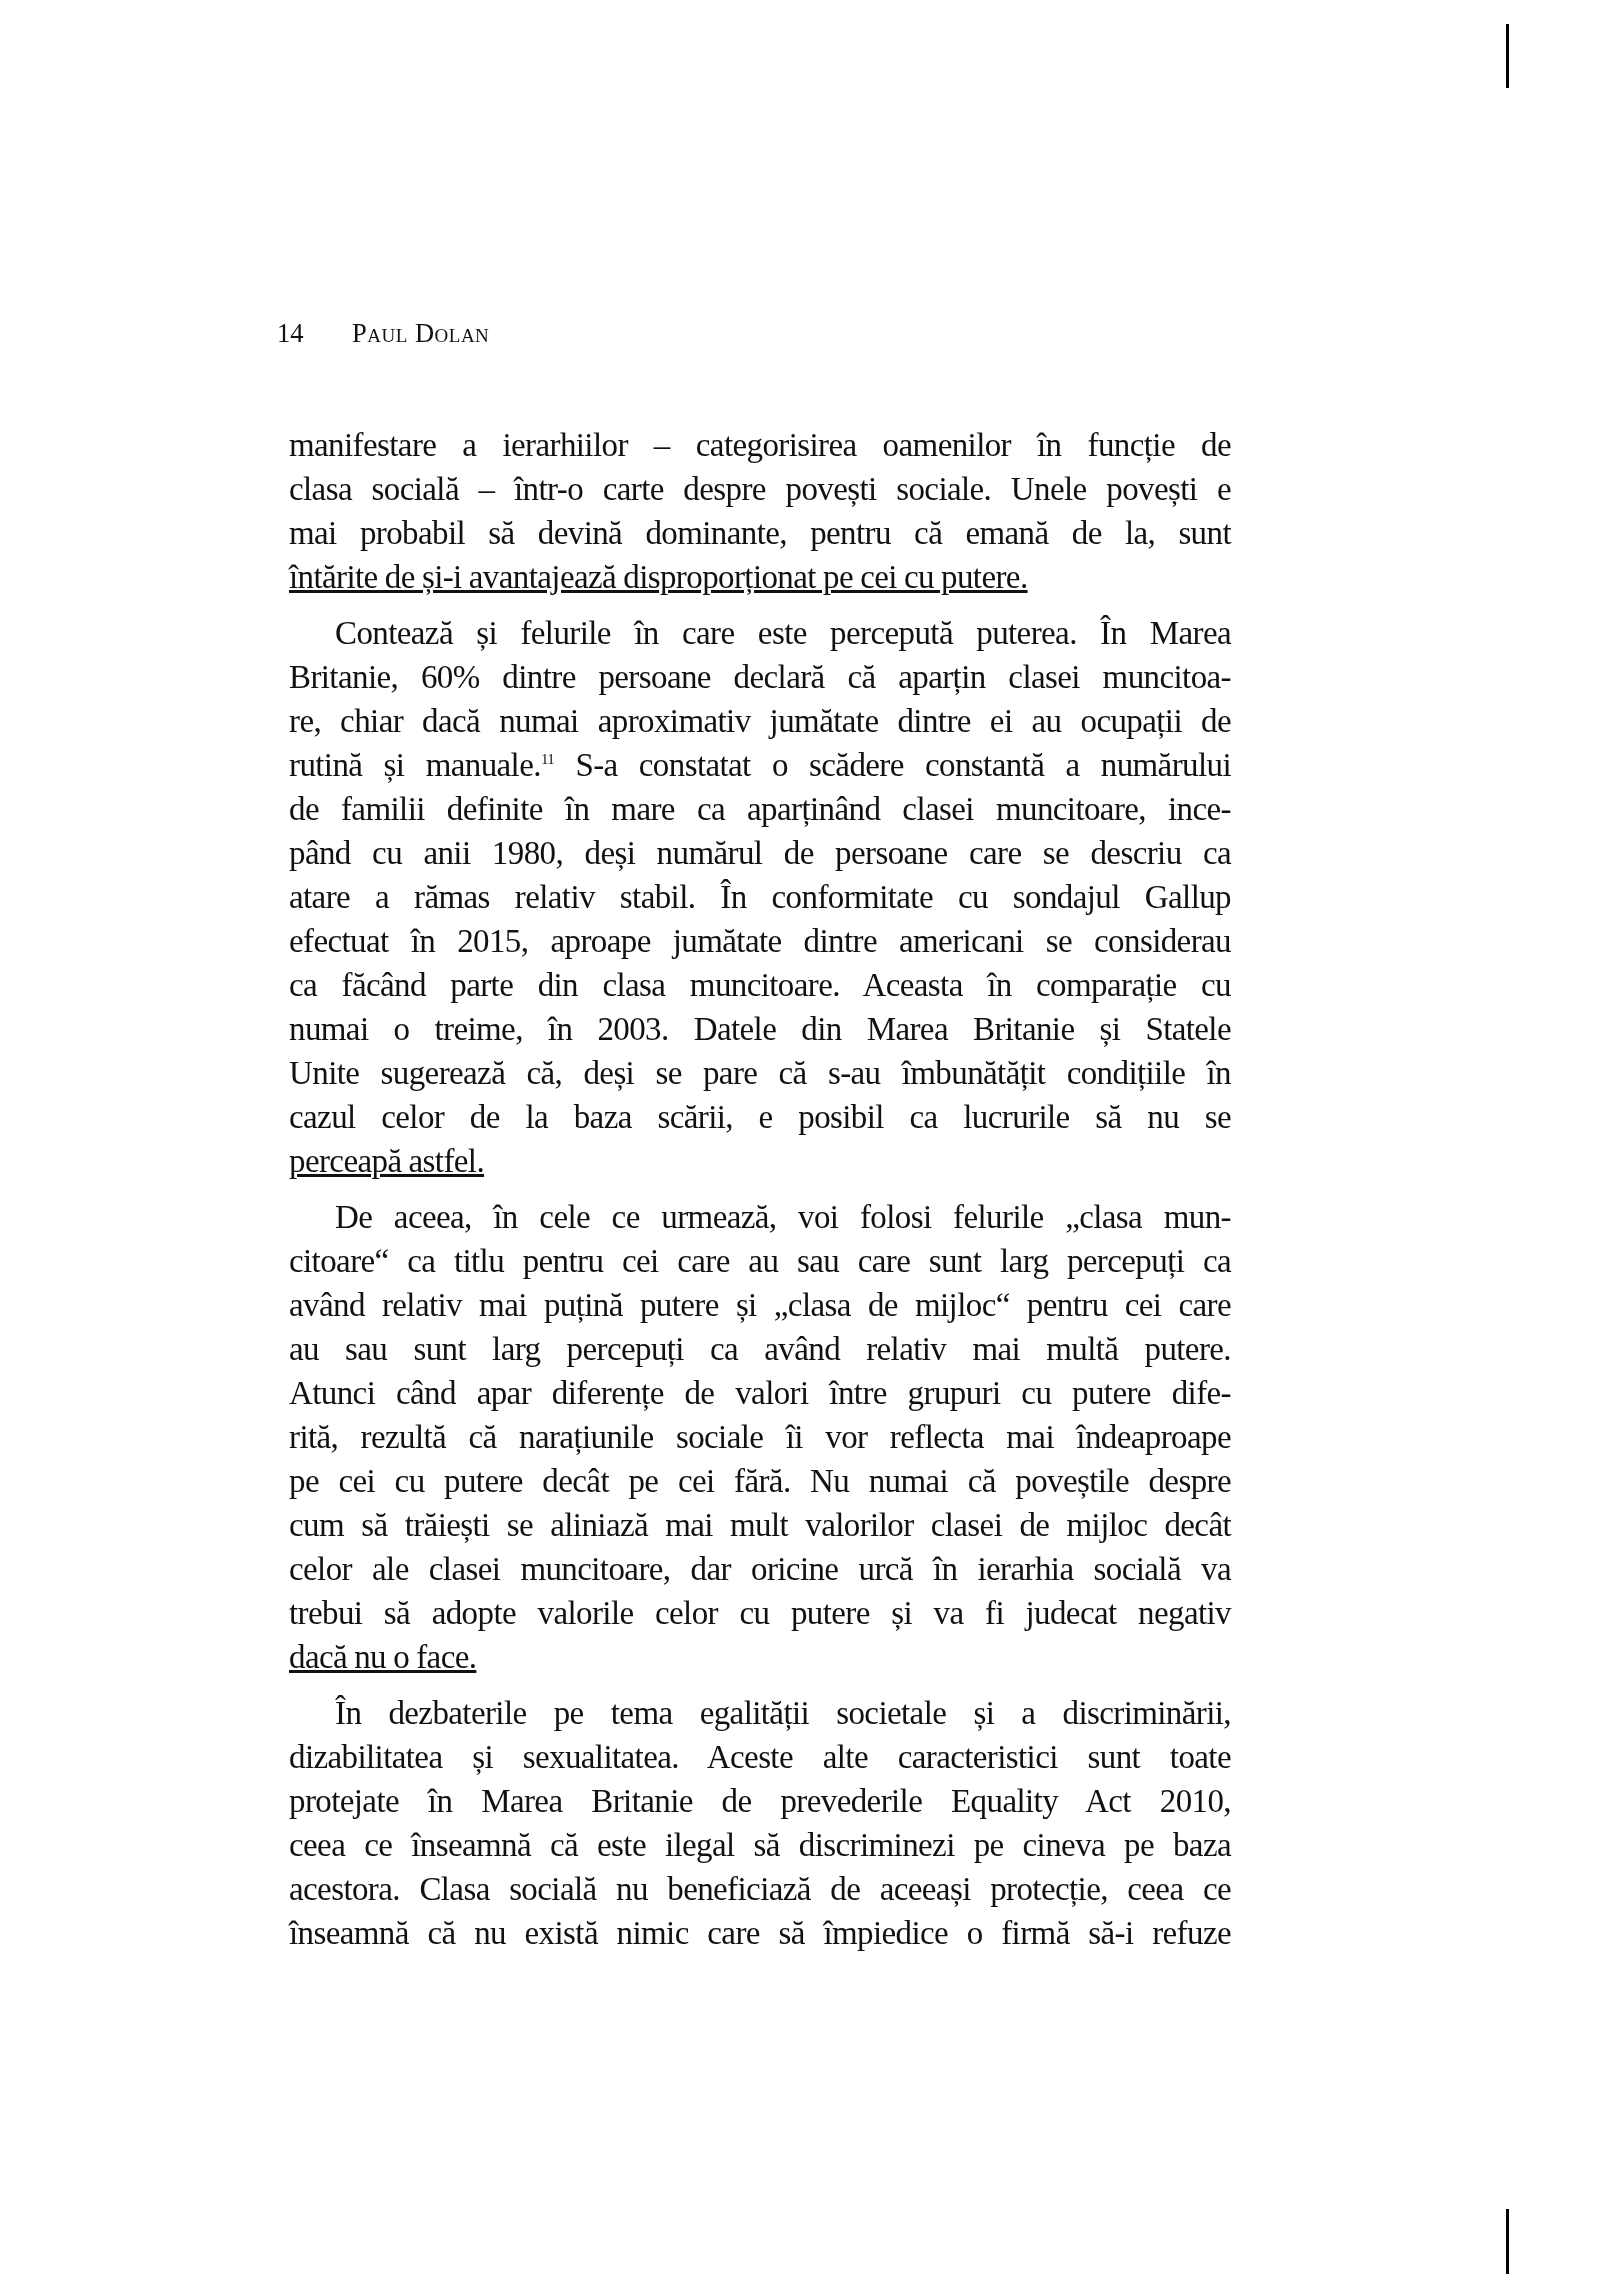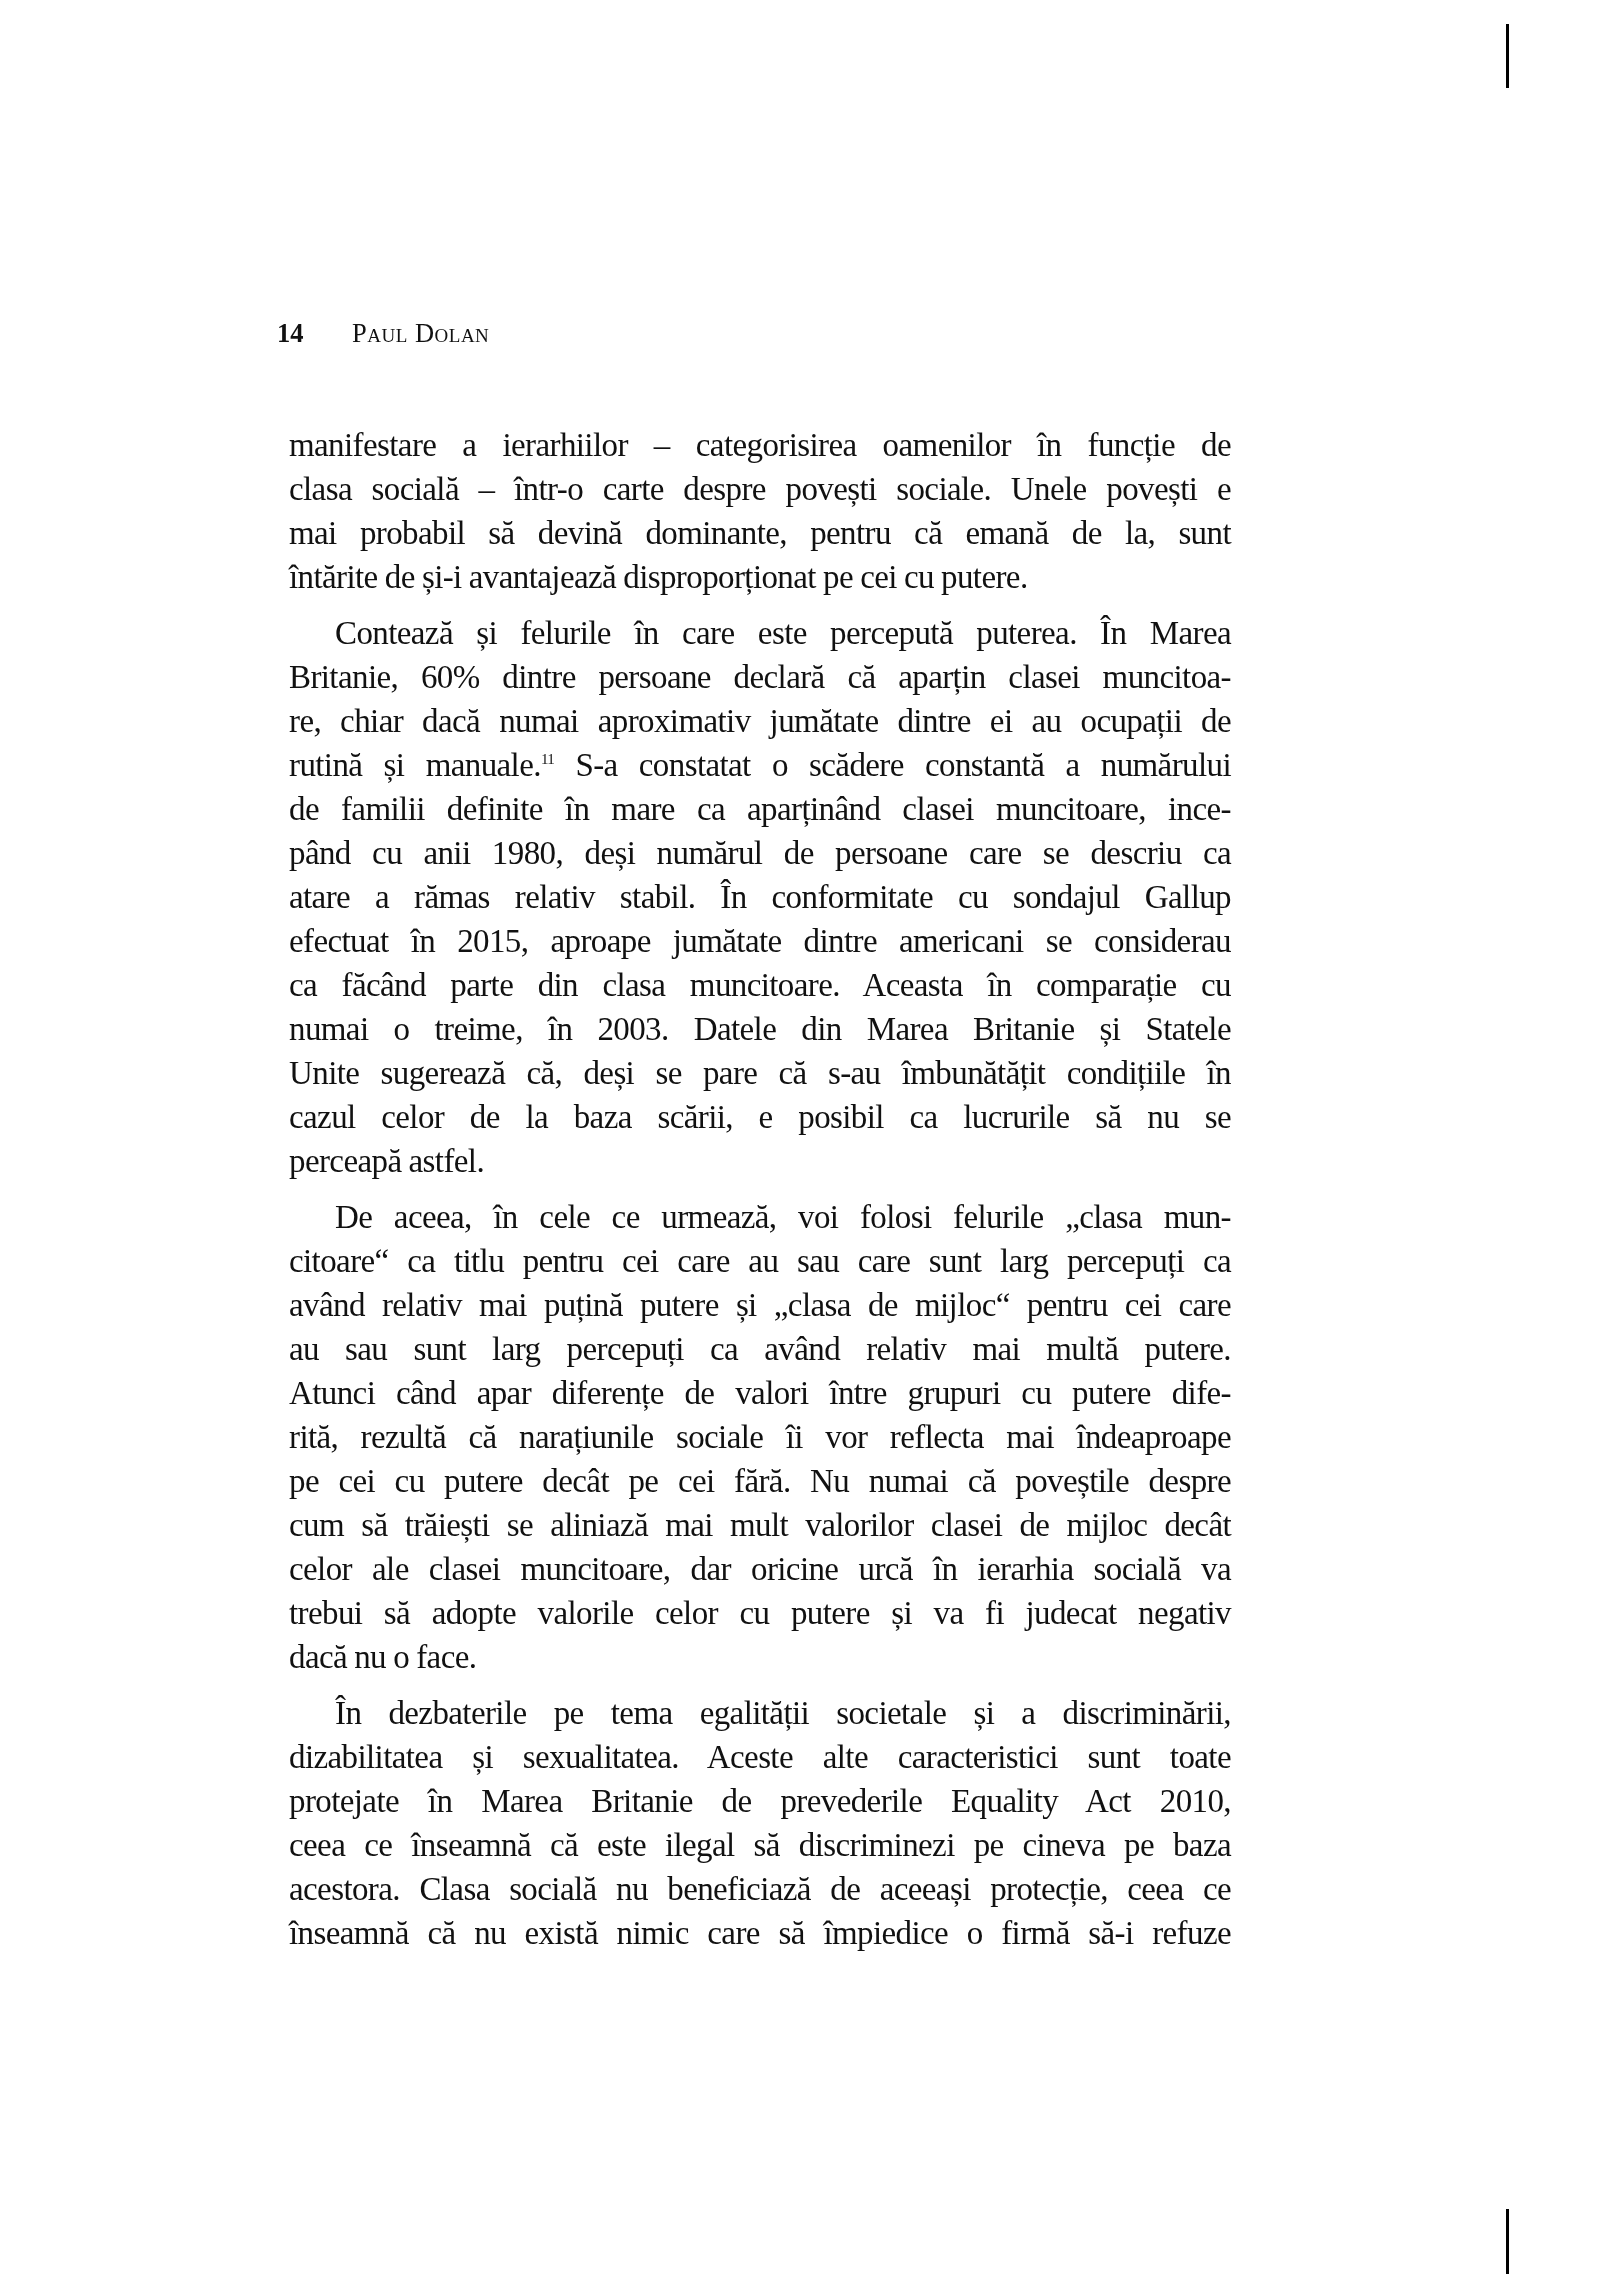--- a/index.html
+++ b/index.html
@@ -26,21 +26,21 @@
 
     .running-head {
       position: absolute;
       left: 277px;
       top: 316px;
       font-size: 26.5px;
       line-height: 35px;
       white-space: nowrap;
     }
     .running-head .folio {
-      font-weight: bold;
+      font-weight: normal;
       display: inline-block;
       width: 75px;
     }
     .running-head .author {
       font-variant: small-caps;
       letter-spacing: 0.5px;
     }
 
     .body-text {
       position: absolute;
@@ -59,20 +59,21 @@
     }
     .line {
       display: block;
       text-align: justify;
       text-align-last: justify;
       white-space: nowrap;
       overflow: visible;
     }
     .line.last {
       text-align-last: left;
+      text-decoration: underline;
     }
     sup.fn {
       font-size: 15px;
       line-height: 0;
       vertical-align: 11.8px;
     }
   </style>
 </head>
 <body>
 

